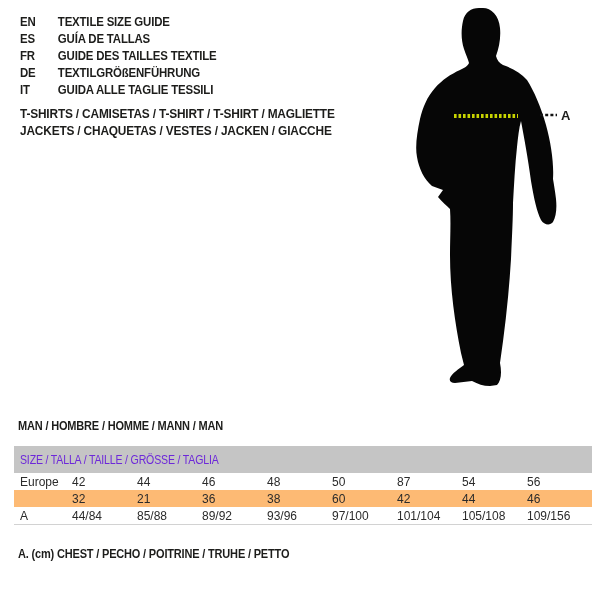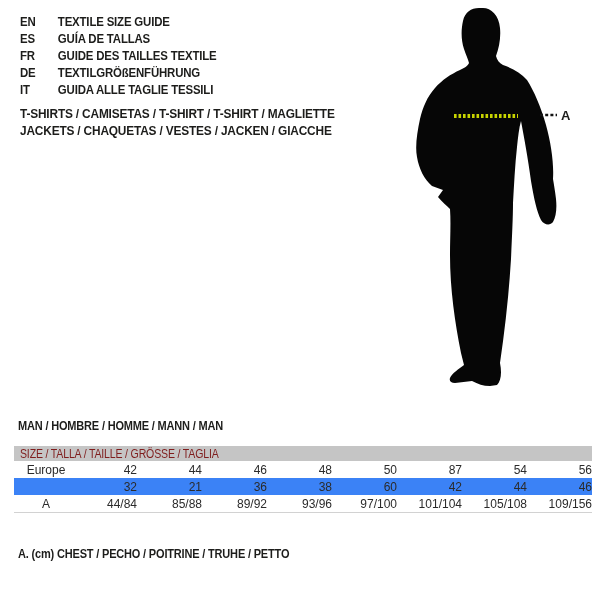--- a/index.html
+++ b/index.html
@@ -24,27 +24,27 @@
 
   #figure-svg { left: 0; top: 0; }
 
   #man-title { left: 18px; top: 419px; font-weight: bold; font-size: 12.5px; }
 
   #size-table-wrap { left: 14px; top: 446px; }
   table { border-collapse: collapse; table-layout: fixed; width: 578px; font-size: 12px; color: #2b2b2b; }
   col.lblcol { width: 58px; }
   th {
     background: #c5c5c5;
-    height: 15px; padding: 0 0 0 6px;
-    font-weight: normal; font-size: 12px; text-align: left; color: #7f1d1d;
+    height: 27px; padding: 0 0 0 6px;
+    font-weight: normal; font-size: 12px; text-align: left; color: #6d28d9;
   }
-  td { height: 17px; padding: 0; text-align: right; }
-  td.lbl { text-align: center; padding-left: 6px; }
+  td { height: 17px; padding: 0; text-align: left; }
+  td.lbl { text-align: left; padding-left: 6px; }
   tr.r1 { background: #f0f0f0; }
-  tr.r2 { background: #3b82f6; }
+  tr.r2 { background: #fdba74; }
   tr.r3 td { border-bottom: 1px solid #d2d2d2; }
 
   #footnote { left: 18px; top: 547px; font-weight: bold; font-size: 12.5px; }
 </style>
 </head>
 <body>
 
 <div id="lang-block" class="abs cx">
   <div class="lang-row">
     <span class="lang-code">EN</span>

